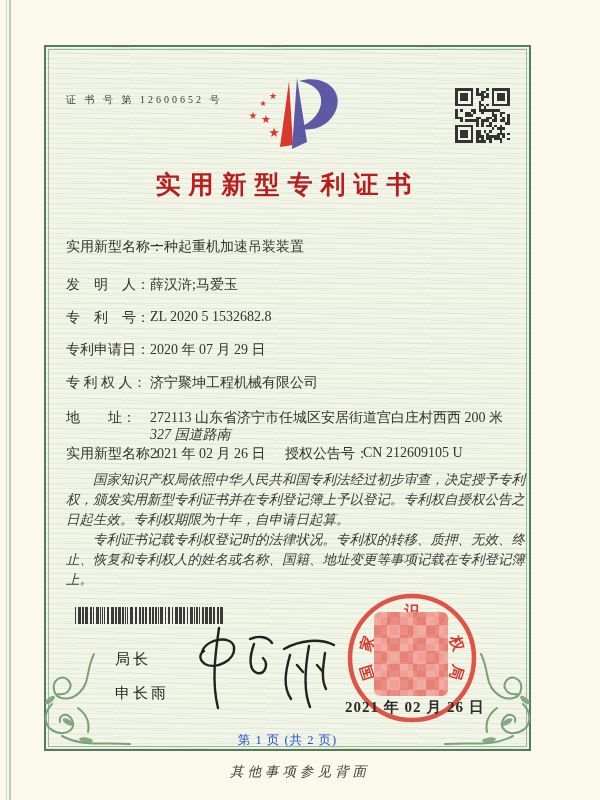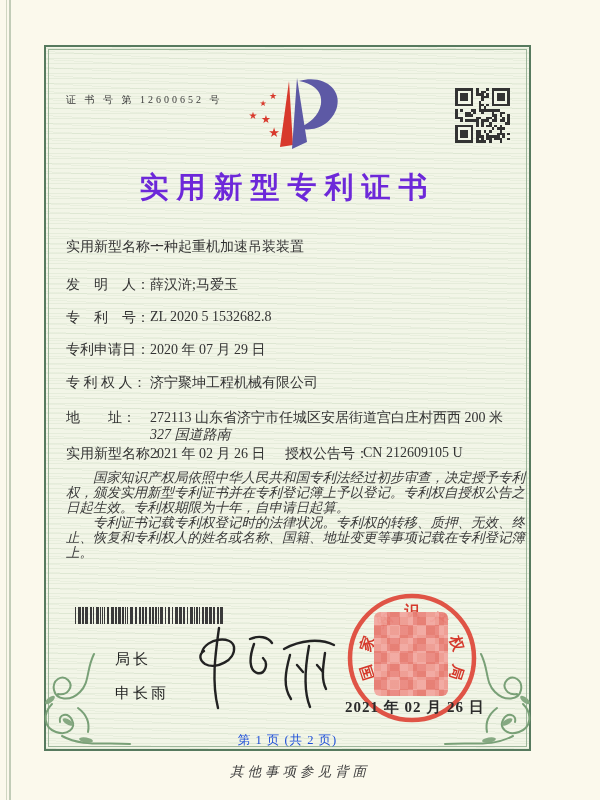--- a/index.html
+++ b/index.html
@@ -18,37 +18,37 @@
     background-color:#f2f5e7;
     background-image:
       repeating-linear-gradient(0deg, rgba(140,175,130,.13) 0 1px, transparent 1px 5px),
       repeating-linear-gradient(3deg, rgba(140,175,130,.09) 0 1px, transparent 1px 8px);
   }
   .frame::after { content:""; position:absolute; inset:2px; border:1px solid #9cb69a; pointer-events:none; }
   .cert-no { position:absolute; left:66px; top:93px; font-size:10px; letter-spacing:3px; color:#3a3a3a; }
   .logo { position:absolute; left:243px; top:74px; width:104px; height:95px; }
   .qr { position:absolute; left:455px; top:88px; width:55px; height:55px; }
   .title { position:absolute; left:44px; top:168px; width:487px; text-align:center;
-           font-size:29px; font-weight:bold; letter-spacing:8px; color:#6d28d9; }
+           font-size:25px; font-weight:bold; letter-spacing:8px; color:#b91c1c; }
   .row { position:absolute; left:66px; font-size:14px; color:#333; white-space:nowrap; }
   .row .lab { display:inline-block; width:84px; vertical-align:top; }
   .row .val { display:inline-block; vertical-align:top; }
   .row .val .l2 { display:block;font-style:italic; }
   .row-name     { top:238px; }
   .row-inventor { top:276px; }
   .row-patno    { top:309px; }
   .row-filing   { top:341px; }
   .row-patentee { top:374px; }
   .row-address  { top:409px; }
   .row-address .val { white-space:normal; width:392px; line-height:17px; }
   .row-grant    { top:445px; }
   .grant-no-pair { position:absolute; left:219px; top:0; }
   .grant-no-pair .lab { width:78px; }
   .body-text { position:absolute; left:66px; top:470px; width:468px;
-               font-size:13.5px; line-height:15px; font-style:italic; color:#3a3a3a; }
+               font-size:13.5px; line-height:20px; font-style:italic; color:#3a3a3a; }
   .body-text p { margin:0; text-indent:2em; }
   .barcode { position:absolute; left:75px; top:607px; width:148px; height:17px; }
   .director-label, .director-name {
     position:absolute; left:115px; font-size:15px; letter-spacing:3px;
     font-family:Liberation Mono, monospace; color:#1f1f1f; }
   .director-label { top:650px; }
   .director-name  { top:684px; }
   .signature { position:absolute; left:188px; top:620px; width:150px; height:96px; }
   .seal { position:absolute; left:342px; top:590px; width:140px; height:140px; }
   .mosaic {

